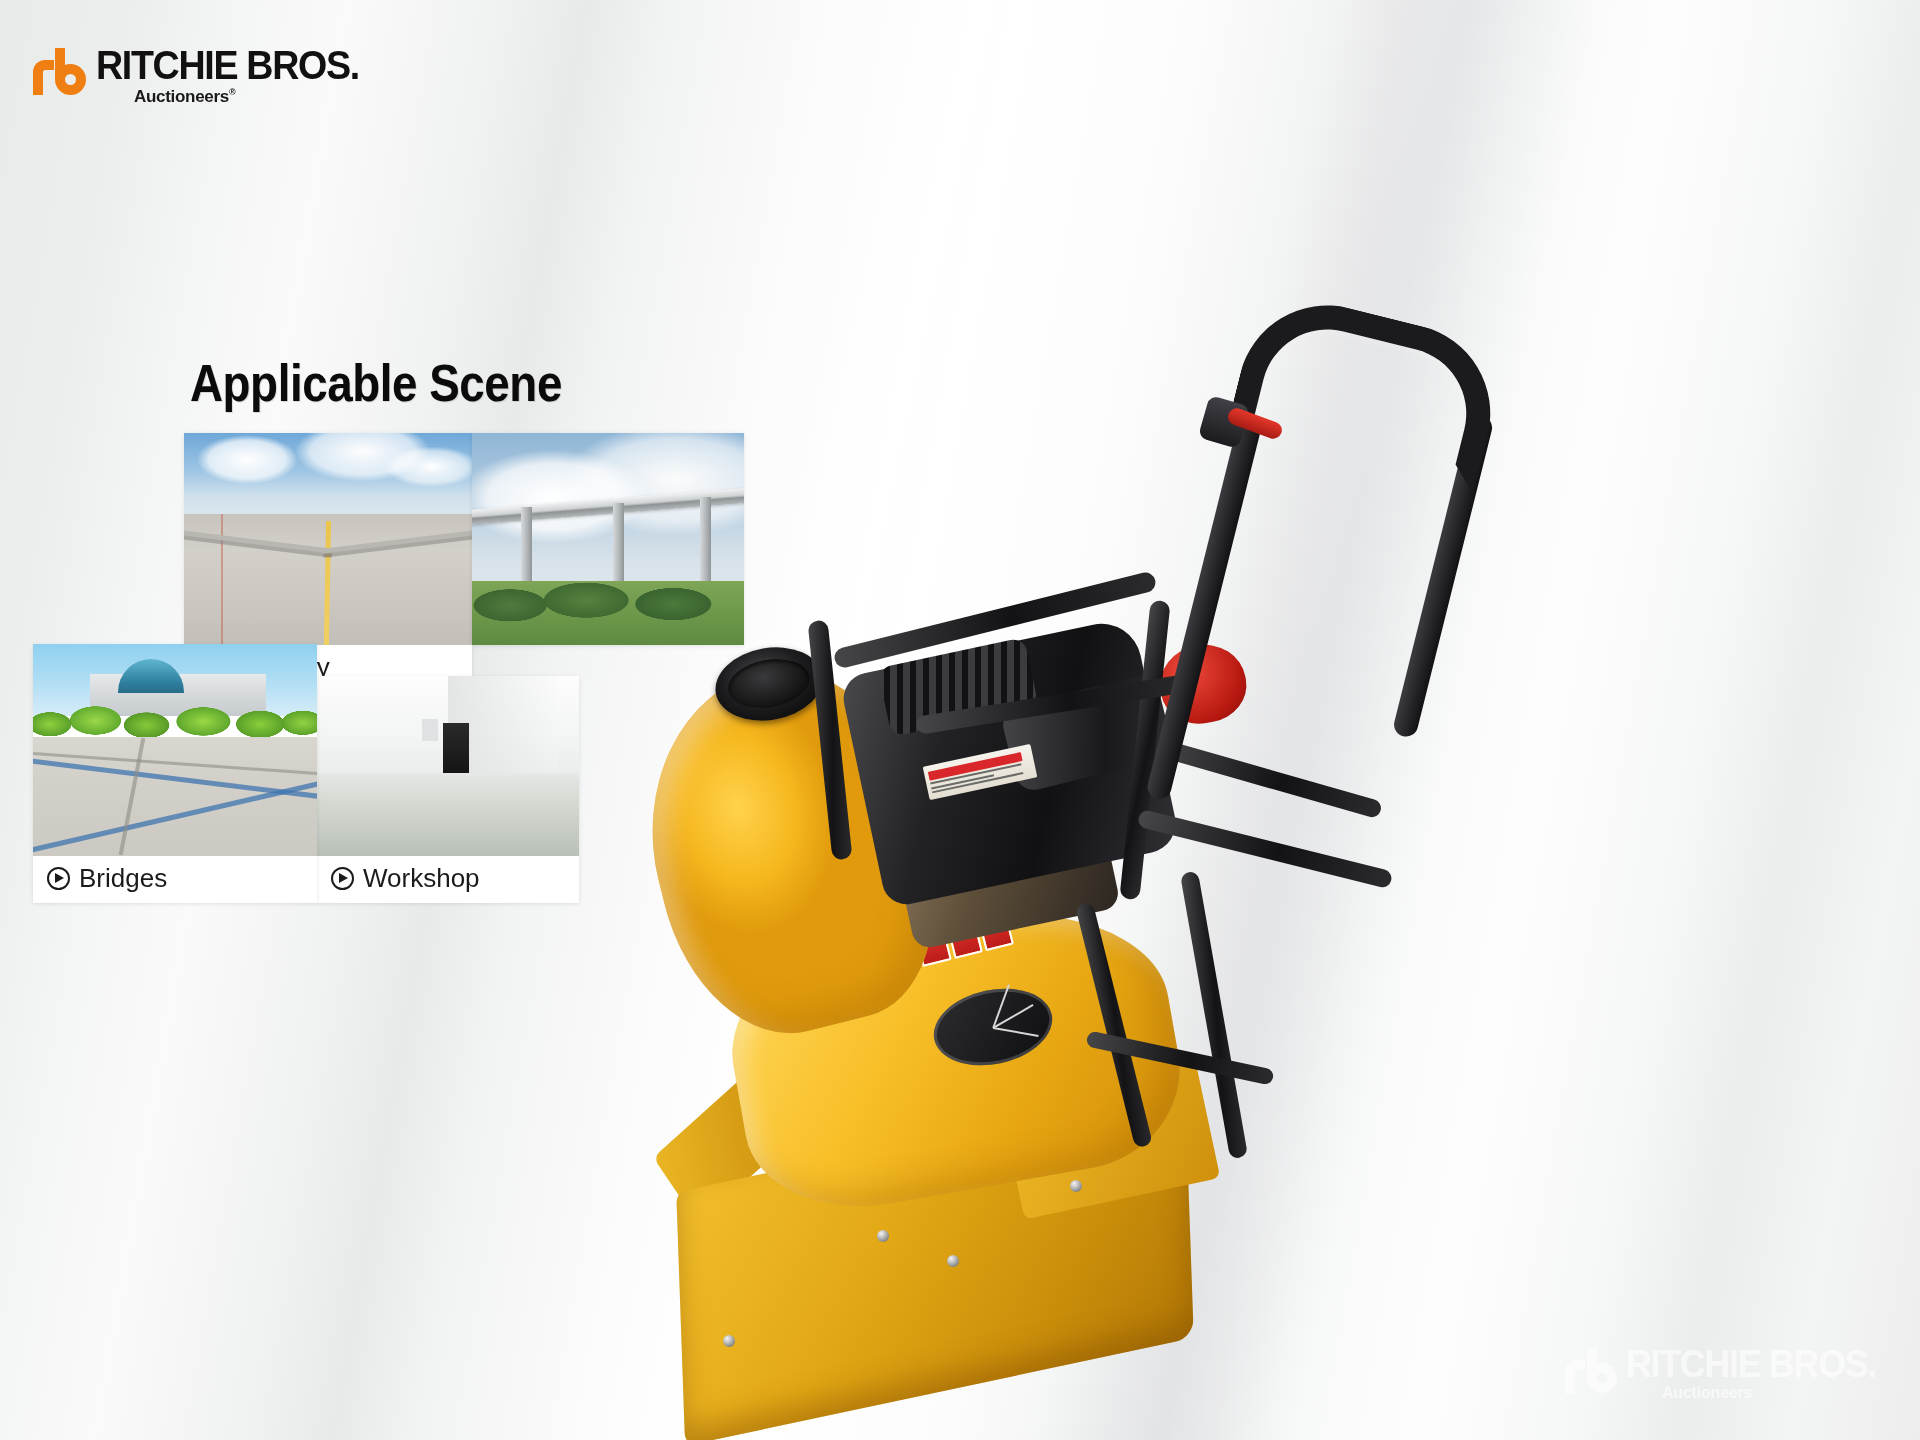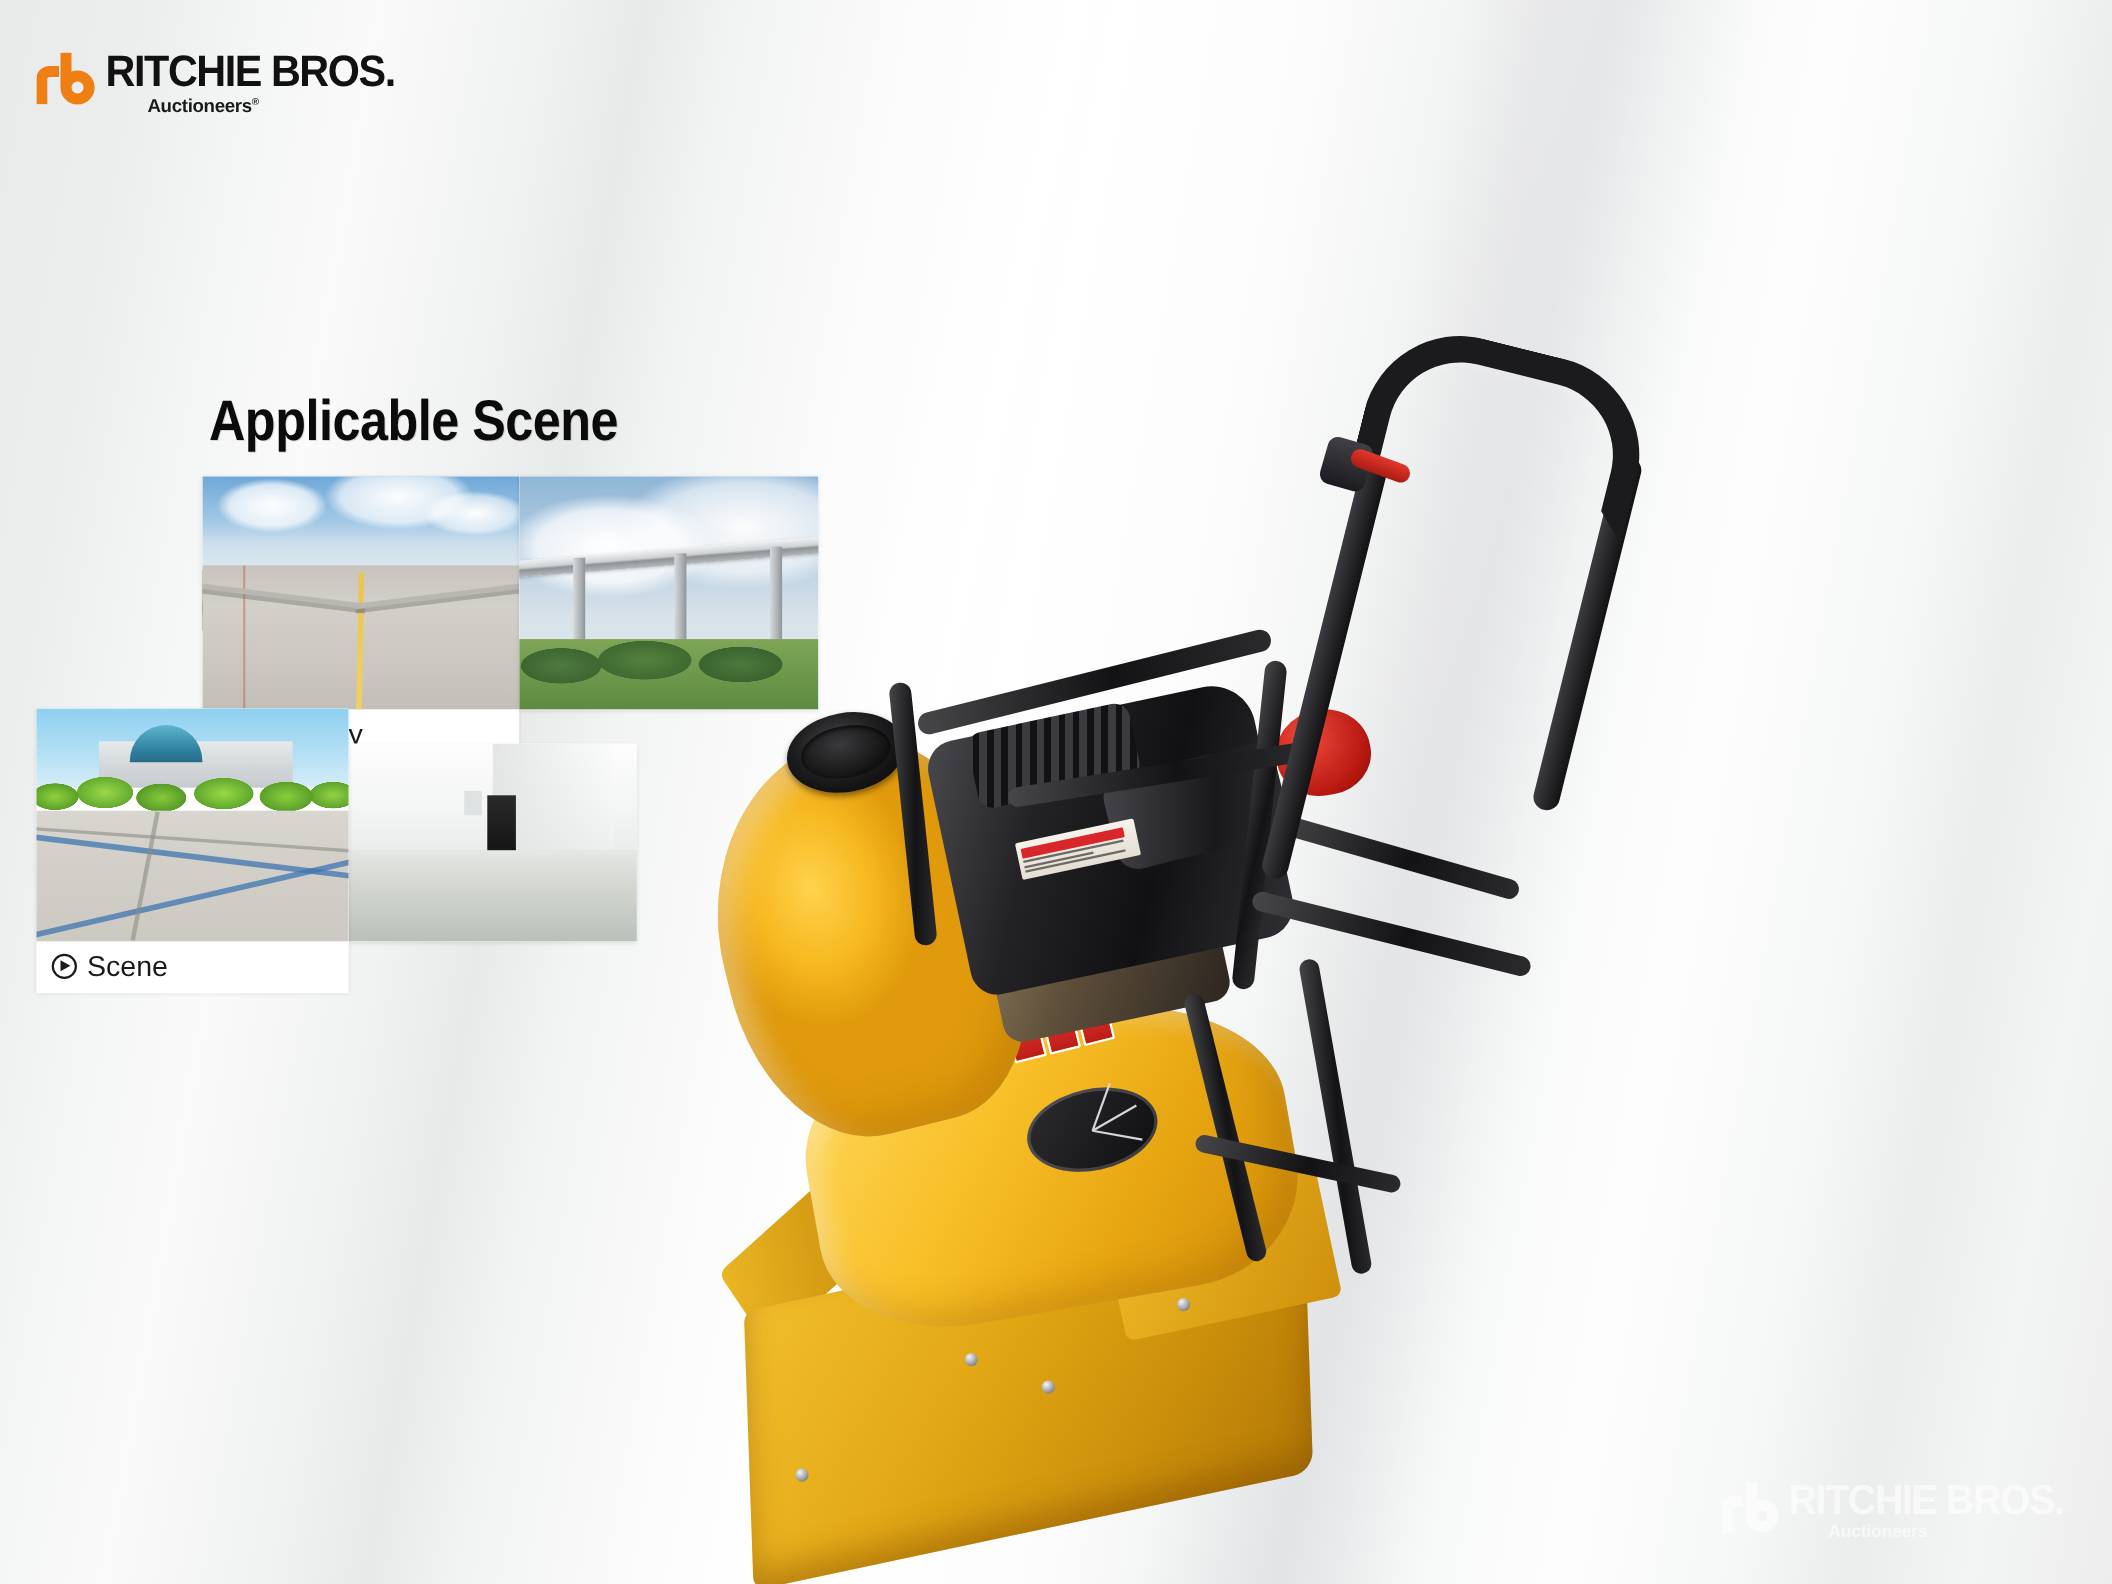--- a/index.html
+++ b/index.html
@@ -443,30 +443,34 @@
     <div id="pz-trees"></div>
     <div id="pz-ground">
       <div class="pz-line" style="left:-10%;top:34%;width:130%;transform:rotate(7deg)"></div>
       <div class="pz-line" style="left:-10%;top:62%;width:130%;transform:rotate(-13deg)"></div>
       <div class="pz-line gray" style="left:-10%;top:22%;width:130%;transform:rotate(4deg)"></div>
       <div class="pz-line gray" style="left:34%;top:0;width:4px;height:100%;transform:rotate(11deg)"></div>
     </div>
   </div>
   <div class="cap">
     <span class="bullet"></span>
-    <span>Scene</span>
+    <span>Bridges</span>
   </div>
 </div>
 
 <div class="card" id="card-workshop">
   <div class="photo">
     <div id="ws-wall"></div>
     <div id="ws-small"></div>
     <div id="ws-panel"></div>
     <div id="ws-floor"></div>
+  </div>
+  <div class="cap">
+    <span class="bullet"></span>
+    <span>Workshop</span>
   </div>
 </div>
 
 <div id="machine">
 
   <div id="base-front-lip"></div>
   <div id="base-plate"></div>
   <div id="base-rear"></div>
   <div class="bolt" style="left:262px;top:930px"></div>
   <div class="bolt" style="left:332px;top:955px"></div>

